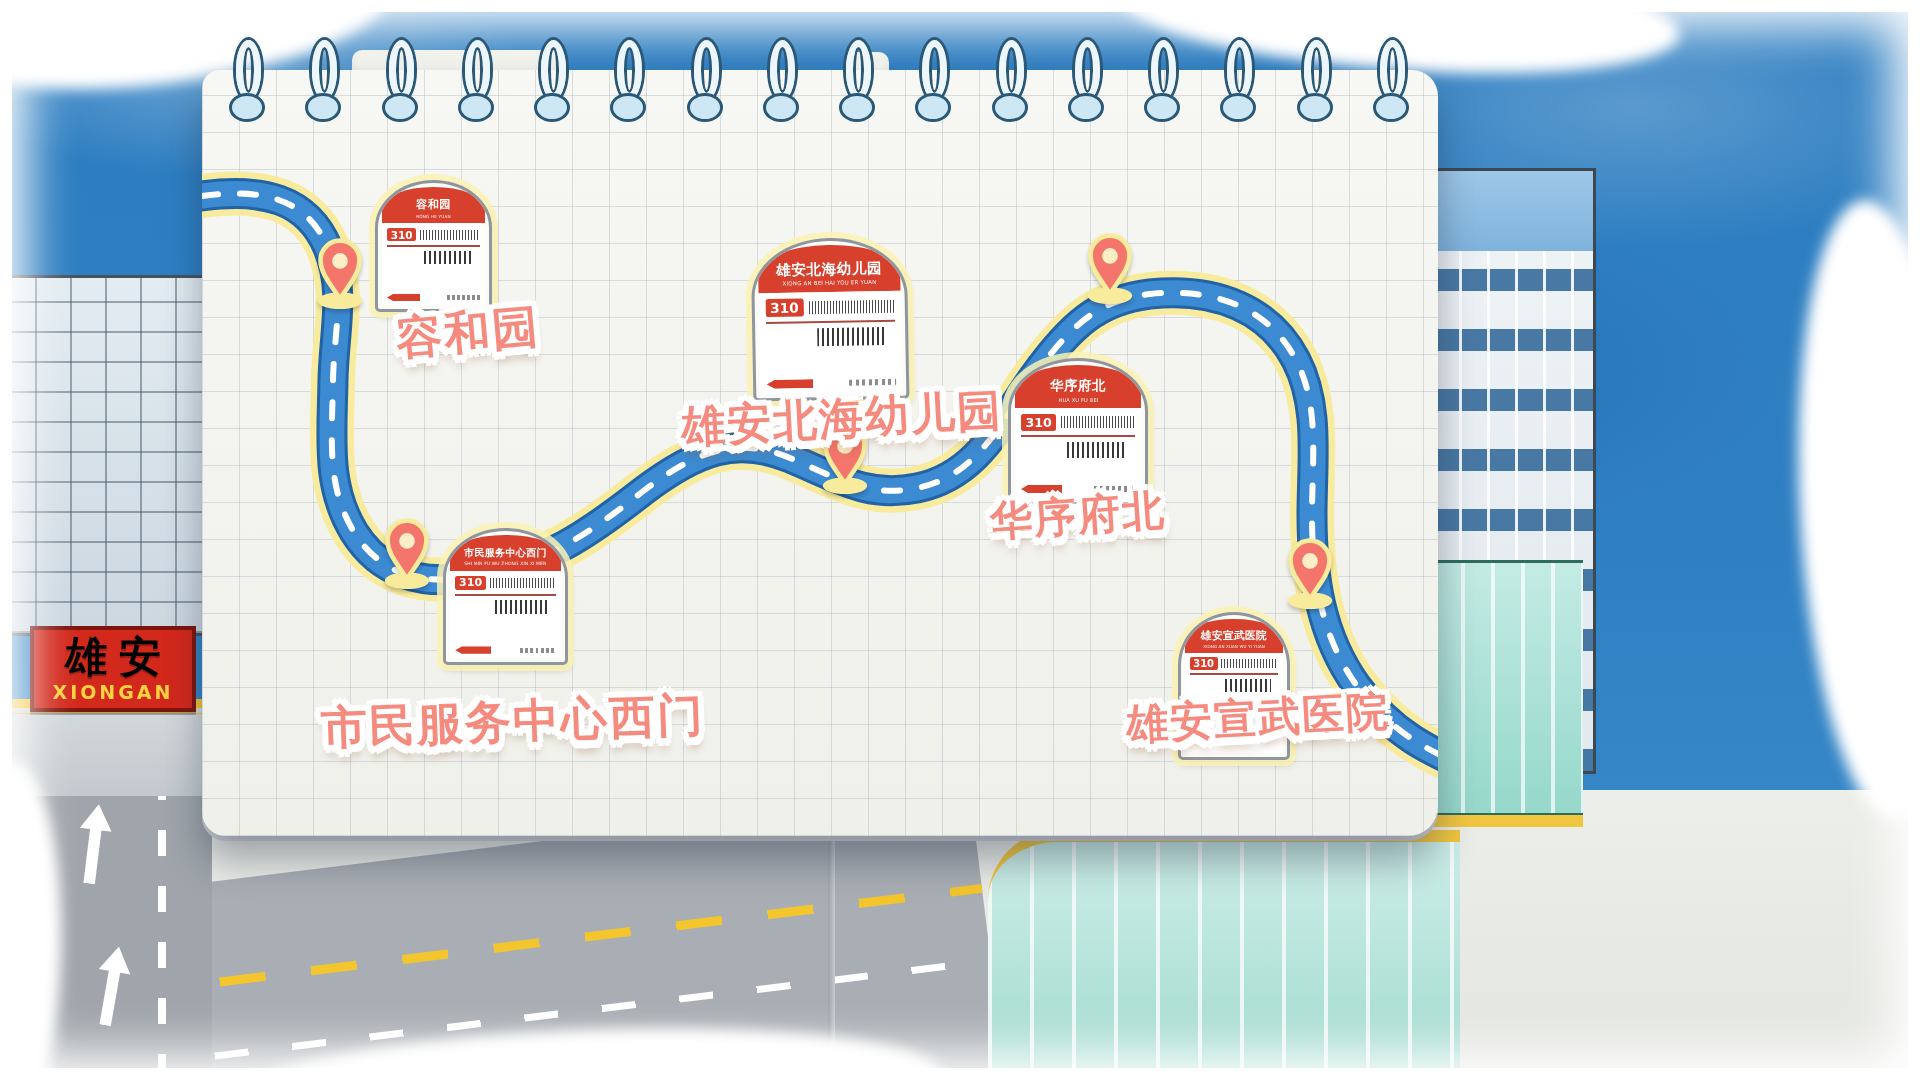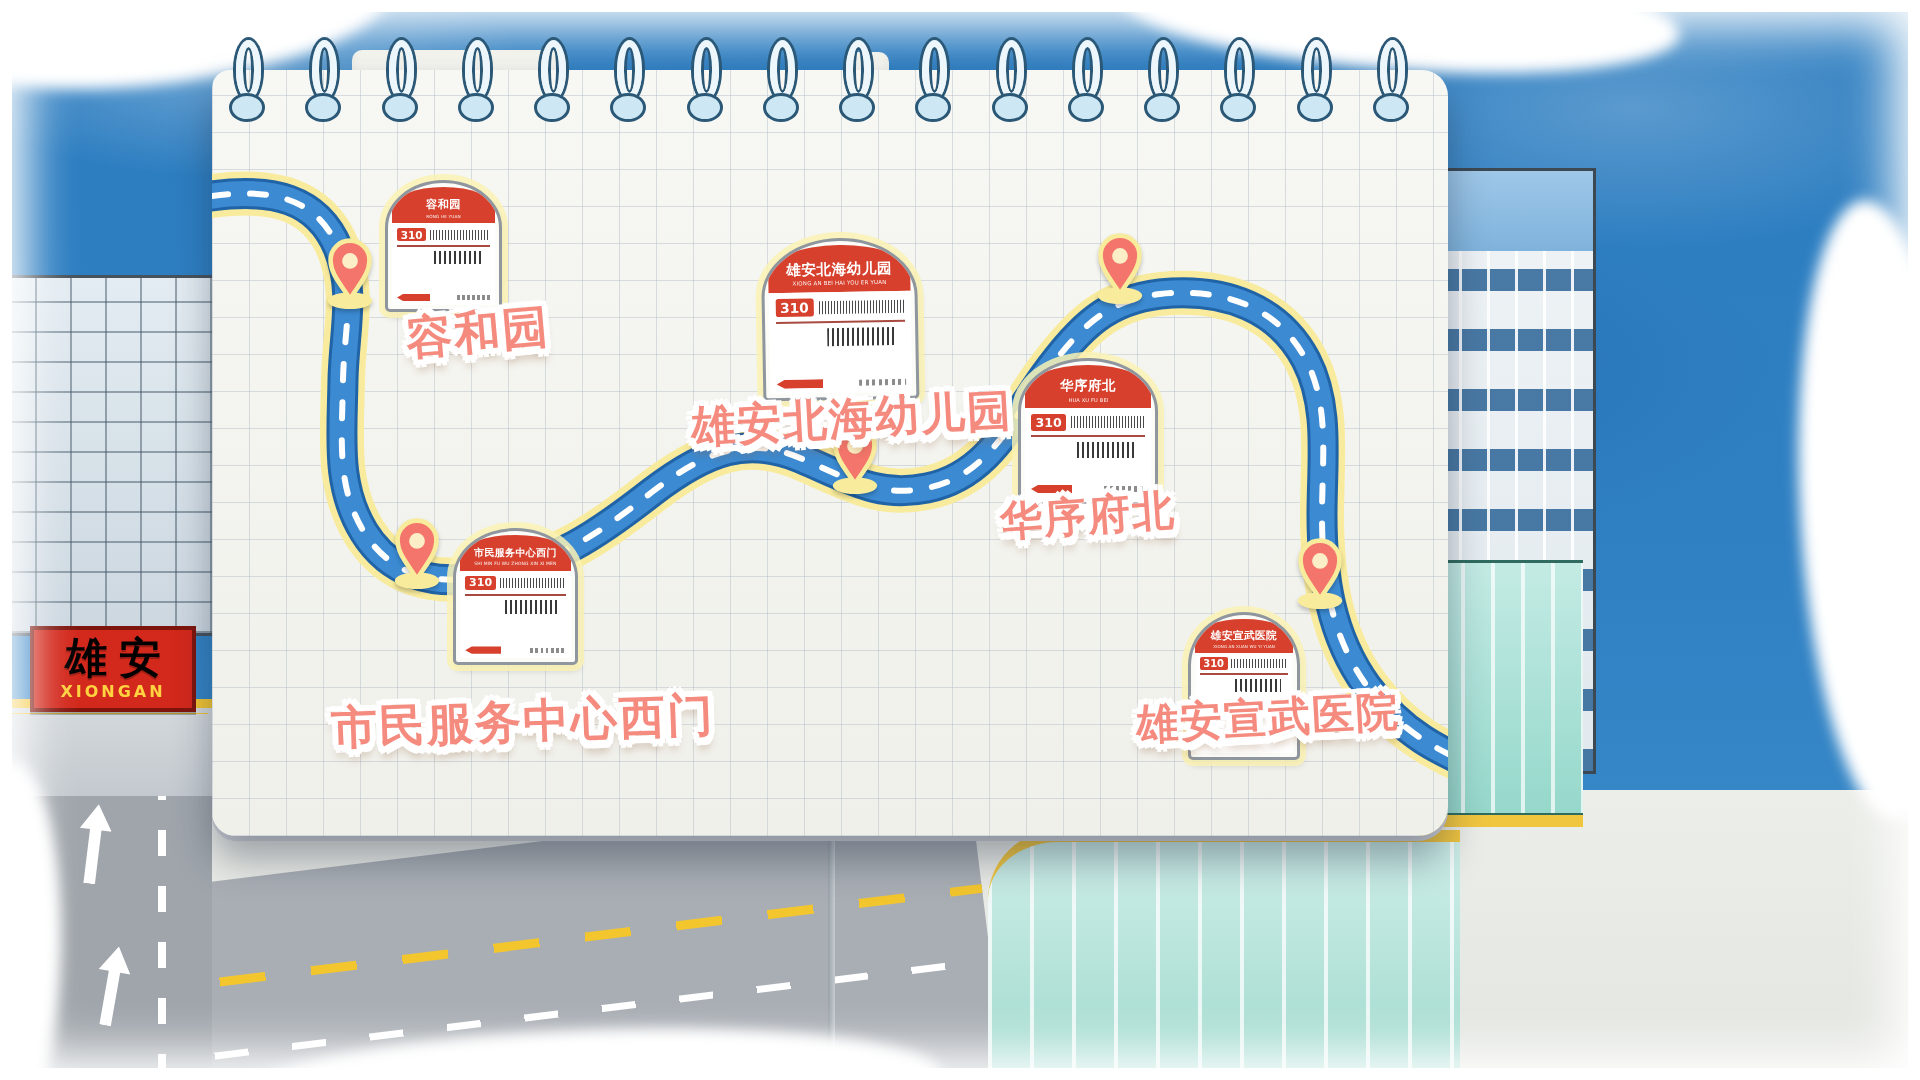--- a/index.html
+++ b/index.html
@@ -59,21 +59,21 @@
     position:absolute;left:30px;top:626px;width:158px;height:78px;z-index:2;
     background:#d3281c;border:4px solid #7e150d;box-shadow:0 3px 0 rgba(0,0,0,.25);
     display:flex;flex-direction:column;align-items:center;justify-content:center;
   }
   .billboard .bb-cn{
     color:#000000;font-weight:900;font-size:42px;line-height:1;
     letter-spacing:12px;text-indent:12px;font-family:"DejaVu Serif",serif;
     text-shadow:0 2px 0 rgba(0,0,0,.25);
   }
   .billboard .bb-en{
-    color:#ffd23f;font-weight:800;font-size:16px;letter-spacing:3px;margin-top:3px;
+    color:#ffd23f;font-weight:800;font-size:19px;letter-spacing:3px;margin-top:3px;
   }
   .wall-left{
     position:absolute;left:0;top:704px;width:212px;height:92px;z-index:1;
     background:linear-gradient(180deg,#d4d9dd,#c3c9ce);
   }
   .fence-yellow{
     position:absolute;left:0;top:699px;width:212px;height:9px;z-index:2;
     background:#f2c433;box-shadow:0 10px 0 -4px #f2c433;
   }
   .road-left{
@@ -128,21 +128,21 @@
   .blob5{left:240px;top:1030px;width:700px;height:110px;transform:rotate(-2deg)}
 
   
   .paper-tab{
     position:absolute;z-index:6;background:#f3f3ee;border-radius:10px 10px 0 0;
     box-shadow:inset 0 -5px 8px rgba(0,0,0,.05);
   }
   .tab1{left:352px;top:50px;width:215px;height:28px}
   .tab2{left:845px;top:52px;width:44px;height:26px}
   .paper{
-    position:absolute;left:212px;top:70px;width:1236px;height:766px;z-index:6;overflow:hidden;
+    position:absolute;left:202px;top:70px;width:1236px;height:766px;z-index:6;overflow:hidden;
     background:
       repeating-linear-gradient(0deg,rgba(176,186,196,.45) 0 1px,transparent 1px 37px),
       repeating-linear-gradient(90deg,rgba(176,186,196,.45) 0 1px,transparent 1px 37px),
       linear-gradient(180deg,#f7f7f3,#f0f0eb);
     border-radius:18px 26px 30px 24px;
     box-shadow:0 24px 38px rgba(30,40,60,.38), 0 5px 0 #d4d6dc;
   }
 
   
   .binding-row{

